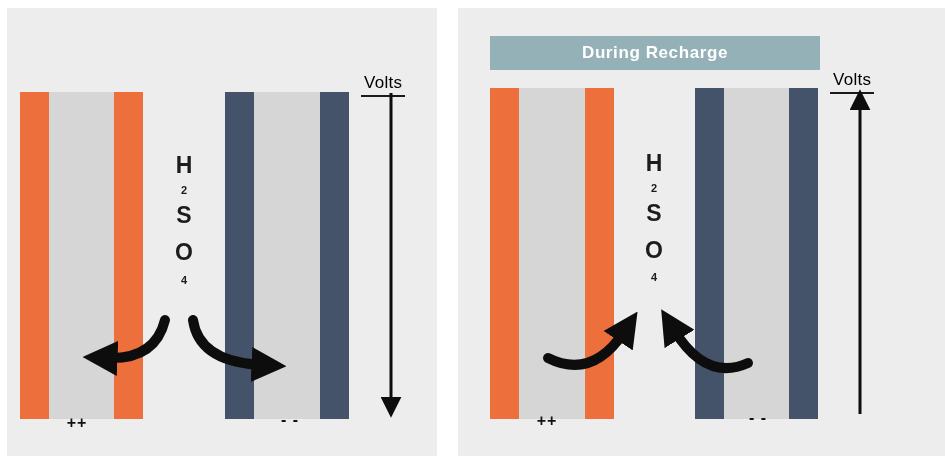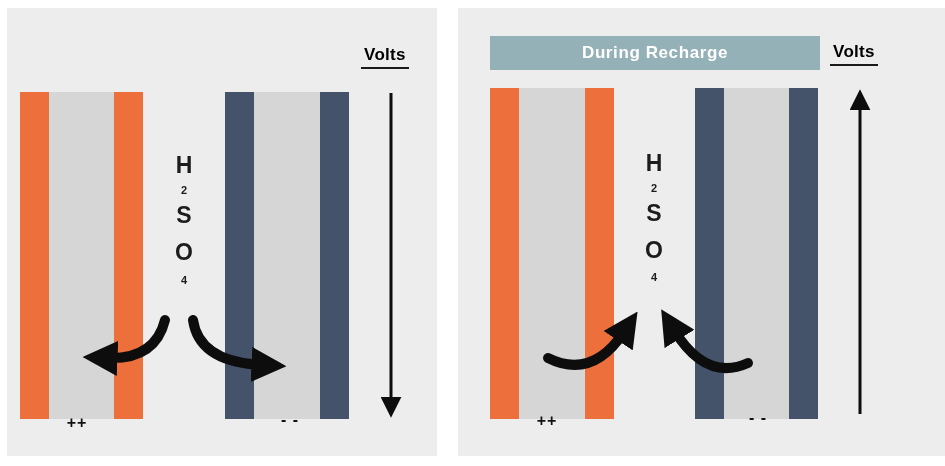--- a/index.html
+++ b/index.html
@@ -9,22 +9,22 @@
   }
   .panel{position:absolute;top:8px;height:448px}
   #panel-discharge{left:7px;width:430px}
   #panel-recharge{left:458px;width:542px}
   .hdr{
     position:absolute;width:330px;height:34px;
     display:flex;align-items:center;justify-content:center;
     color:#ffffff;font-weight:bold;font-size:17px;letter-spacing:.6px;
   }
   .volts{
-    position:absolute;font-weight:bold;font-size:17px;color:#000;
-    letter-spacing:.3px;border-bottom:2px solid #1a1a1a;padding:0 3px 2px;
+    position:absolute;font-weight:normal;font-size:17px;color:#000;
+    letter-spacing:.3px;border-bottom:2px solid #1a1a1a;padding:0 3px 2px;margin-top:28px;
   }
   .electrode{position:absolute;display:flex}
   .stripe{height:100%}
   .chem{position:absolute;width:40px;font-weight:bold;color:#1c1c1c}
   .chem span{position:absolute;left:0;width:100%;text-align:center;line-height:1}
   .chem .big{font-size:23px}
   .chem .sub{font-size:11px}
   .term{
     position:absolute;width:44px;text-align:center;
     font-weight:bold;font-size:16px;color:#111;letter-spacing:1px;

